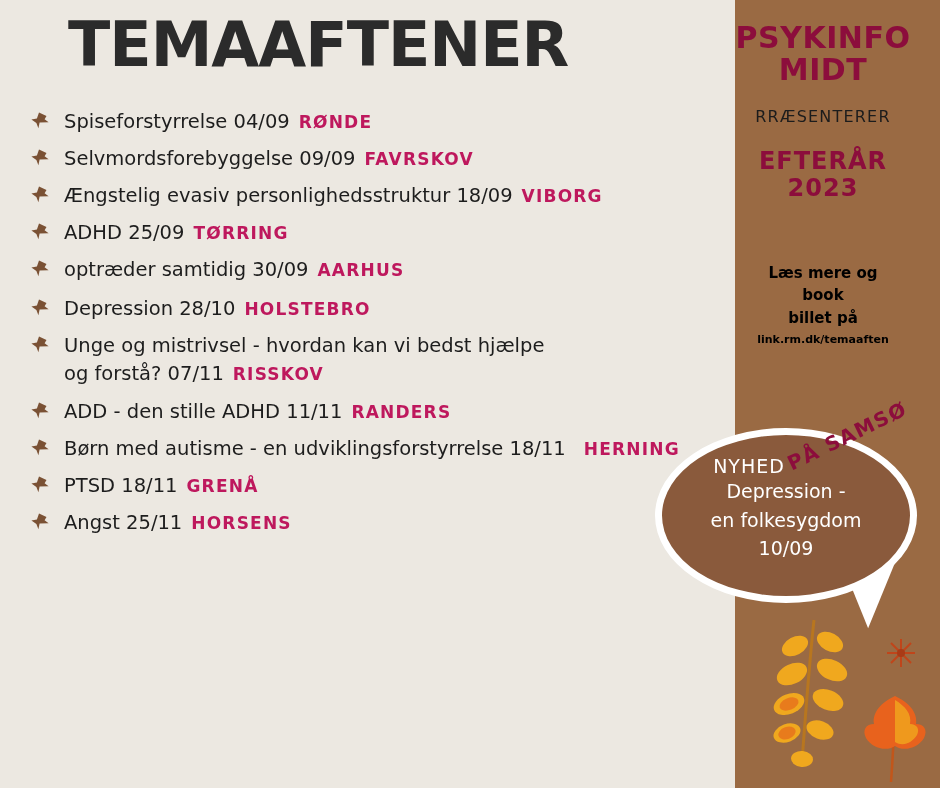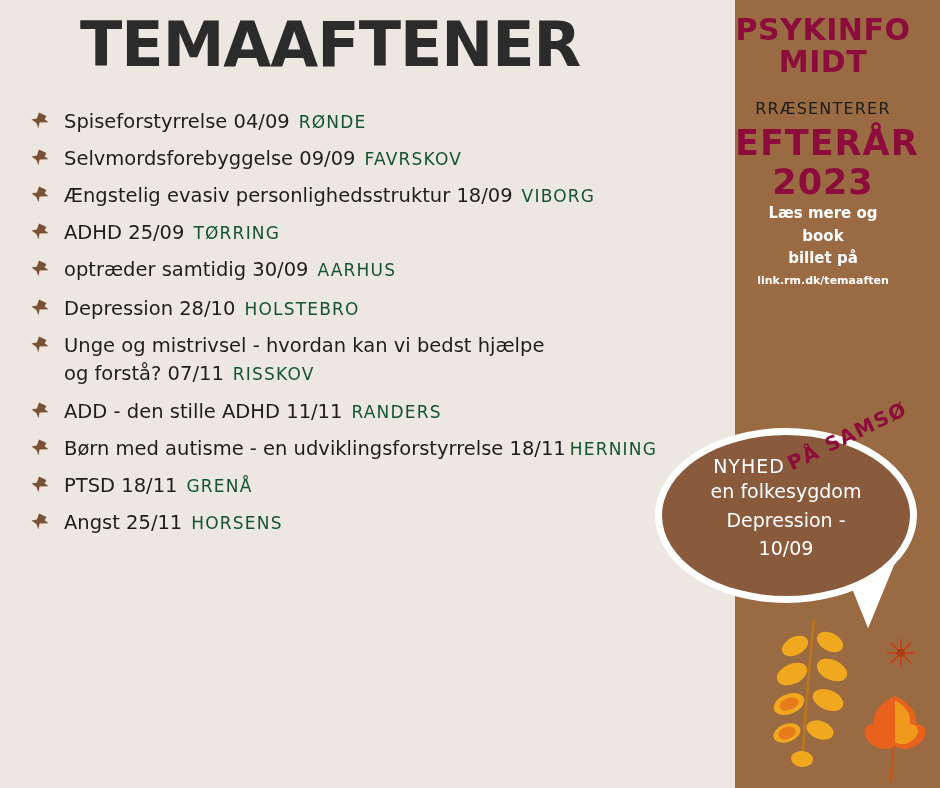--- a/index.html
+++ b/index.html
@@ -28,65 +28,66 @@
     width: 205px;
     height: 788px;
     background: #9a6a43;
   }
   .right-inner {
     position: absolute;
     top: 0;
     left: 0;
     width: 176px;
     text-align: center;
-    padding-top: 14px;
+    padding-top: 22px;
   }
   .brand {
     font-family: "DejaVu Sans", sans-serif;
     font-weight: bold;
     color: #8c0d3c;
     font-size: 30px;
     line-height: 1.08;
     letter-spacing: 0.5px;
   }
   .presents {
     margin-top: 20px;
     font-family: "DejaVu Sans", sans-serif;
     font-weight: normal;
     color: #1c1c1c;
     font-size: 16px;
     letter-spacing: 1.2px;
   }
   .season {
-    margin-top: 6px;
+    margin-top: 22px;
     font-family: "DejaVu Sans", sans-serif;
     font-weight: bold;
     color: #8c0d3c;
-    font-size: 35px;
+    font-size: 24px;
     line-height: 1.12;
     letter-spacing: 1px;
   }
   .booking {
-    font-family: "DejaVu Sans", sans-serif;
-    font-weight: bold;
-    color: #ffffff;
+    margin-top: 60px;
+    font-family: "DejaVu Sans", sans-serif;
+    font-weight: bold;
+    color: #000000;
     font-size: 15px;
     line-height: 1.5;
     padding: 0 14px;
   }
   .booking .link {
     display: block;
     margin-top: 3px;
     font-size: 11px;
     white-space: nowrap;
   }
   
   .title {
     position: absolute;
-    left: 80px;
+    left: 68px;
     top: 8px;
     font-family: "DejaVu Sans", sans-serif;
     font-weight: bold;
     font-size: 62px;
     letter-spacing: -1px;
     color: #2b2b2b;
   }
   
   .events {
     position: absolute;
@@ -117,23 +118,23 @@
     font-size: 19.5px;
     color: #1d1d1d;
     line-height: 1.42;
   }
   .event-text .ln {
     display: block;
   }
   .city {
     font-family: "DejaVu Sans", sans-serif;
     font-size: 17px;
-    font-weight: normal;
+    font-weight: bold;
     letter-spacing: 1.2px;
-    color: #14532d;
+    color: #be185d;
     margin-left: 9px;
     white-space: nowrap;
   }
   .inline-wrap {
     display: inline;
   }
   
   .bubble {
     position: absolute;
     left: 655px;
@@ -317,21 +318,21 @@
       <div class="event-text">
         <span class="inline-wrap">ADD - den stille ADHD 11/11</span><span class="city">RANDERS</span>
       </div>
     </div>
 
     <div class="event">
       <svg class="pin" viewBox="0 0 24 24">
           <path d="M9 2.5 L16.5 6 L14.6 9.3 L18.6 12.2 L9.6 12.6 L8.4 18.2 L6.4 12.9 L1.4 9.6 L6.9 8.6 Z" fill="#7a5134"></path>
         </svg>
       <div class="event-text">
-        <span class="inline-wrap">Børn med autisme - en udviklingsforstyrrelse 18/11</span><span class="city" style="margin-left:4px;">HERNING</span>
+        <span class="inline-wrap">Børn med autisme - en udviklingsforstyrrelse 18/11</span><span class="city" style="margin-left:18px;">HERNING</span>
       </div>
     </div>
 
     <div class="event">
       <svg class="pin" viewBox="0 0 24 24">
           <path d="M9 2.5 L16.5 6 L14.6 9.3 L18.6 12.2 L9.6 12.6 L8.4 18.2 L6.4 12.9 L1.4 9.6 L6.9 8.6 Z" fill="#7a5134"></path>
         </svg>
       <div class="event-text">
         <span class="inline-wrap">PTSD 18/11</span><span class="city">GRENÅ</span>
       </div>
@@ -345,22 +346,22 @@
         <span class="inline-wrap"> Angst 25/11</span><span class="city">HORSENS</span>
       </div>
     </div>
 
   </div>
 
   <div class="bubble-tail"></div>
   <div class="bubble"></div>
   <div class="bubble-text">
     <span class="nyhed">NYHED</span>
+    <span class="line">Depression -</span>
     <span class="line">en folkesygdom</span>
-    <span class="line">Depression -</span>
     <span class="line">10/09</span>
   </div>
   <div class="samso">PÅ SAMSØ</div>
 
   <svg class="leaf-big" viewBox="0 0 110 160">
     <path d="M52 8 C48 45 44 95 40 150" stroke="#b8761f" stroke-width="3" fill="none"></path>
     <g fill="#f0a81e">
       <ellipse cx="33" cy="34" rx="14" ry="9" transform="rotate(-28 33 34)"></ellipse>
       <ellipse cx="68" cy="30" rx="14" ry="9" transform="rotate(28 68 30)"></ellipse>
       <ellipse cx="30" cy="62" rx="16" ry="10" transform="rotate(-25 30 62)"></ellipse>

